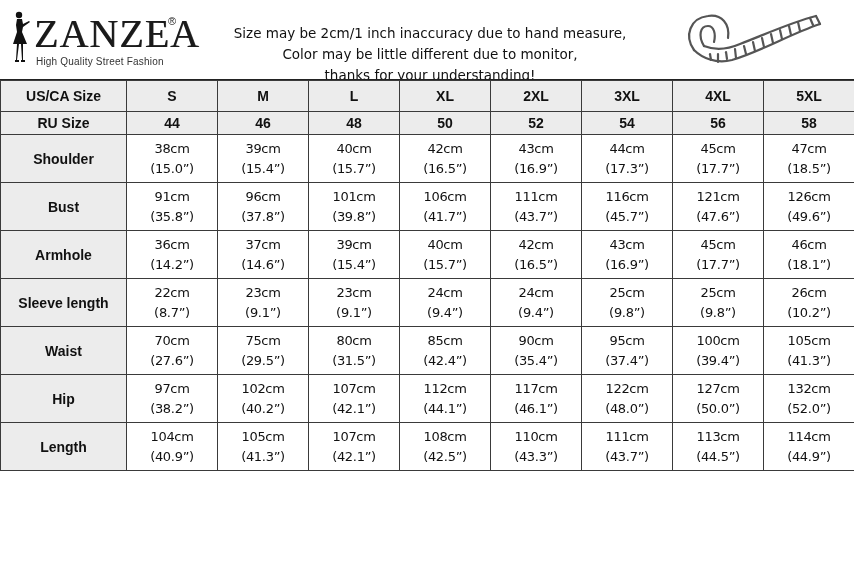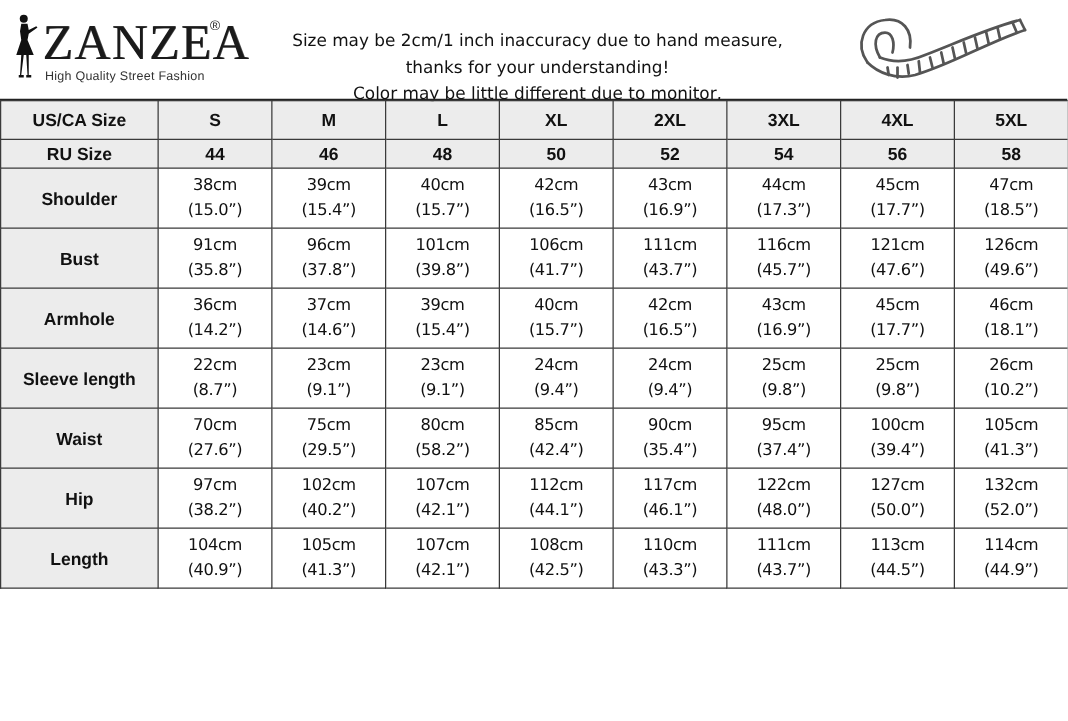--- a/index.html
+++ b/index.html
@@ -40,22 +40,22 @@
       <path d="M7 34 L6 50 L7 50 L9 34 Z M11 34 L12 50 L13 50 L13 34 Z" fill="#111"></path>
       <path d="M5 50 L9 50 L9 52 L5 52 Z M11 50 L15 50 L15 52 L11 52 Z" fill="#111"></path>
     </svg>
     <span class="logo-word">ZANZEA</span>
     <span class="logo-reg">®</span>
     <span class="logo-tag">High Quality Street Fashion</span>
   </div>
 
   <div class="notice">
     <div>Size may be 2cm/1 inch inaccuracy due to hand measure,</div>
+    <div>Color may be little different due to monitor,</div>
     <div>thanks for your understanding!</div>
-    <div>Color may be little different due to monitor,</div>
   </div>
 
   <svg class="tape" viewBox="0 0 150 66">
     <g fill="none" stroke="#555" stroke-width="2.2" stroke-linejoin="round" stroke-linecap="round">
       <path d="M14 44 C4 30 10 12 28 10 C42 8 50 18 48 32"></path>
       <path d="M24 40 C18 30 20 20 28 20 C34 20 36 28 34 36"></path>
       <path d="M14 44 C22 52 36 58 52 54 C80 46 110 28 140 18"></path>
       <path d="M24 40 C34 44 46 44 60 38 C86 28 112 16 136 10"></path>
       <path d="M136 10 L140 18"></path>
       <path d="M130 12 L133 19"></path>
@@ -257,21 +257,21 @@
       <td>
           <span class="cm">70cm</span>
           <span class="inch">(27.6”)</span>
         </td>
       <td>
           <span class="cm">75cm</span>
           <span class="inch">(29.5”)</span>
         </td>
       <td>
           <span class="cm">80cm</span>
-          <span class="inch">(58.2”)</span>
+          <span class="inch">(31.5”)</span>
         </td>
       <td>
           <span class="cm">85cm</span>
           <span class="inch">(42.4”)</span>
         </td>
       <td>
           <span class="cm">90cm</span>
           <span class="inch">(35.4”)</span>
         </td>
       <td>

